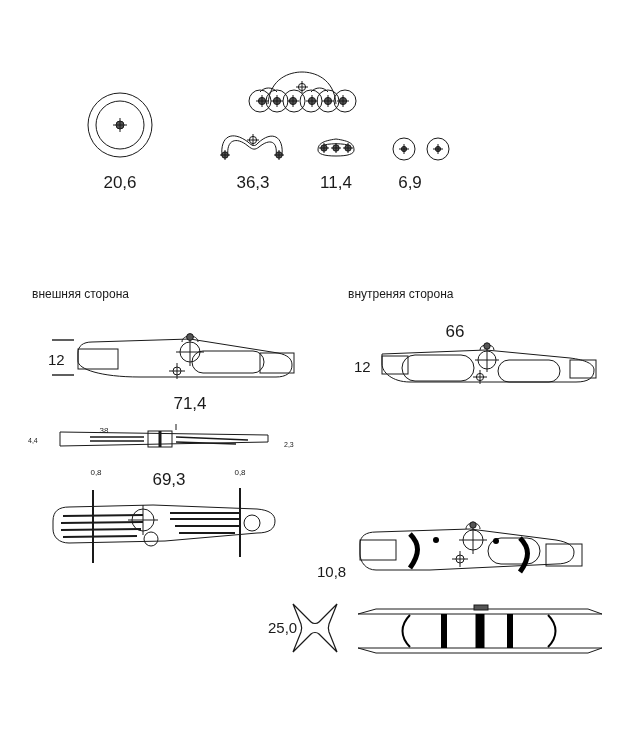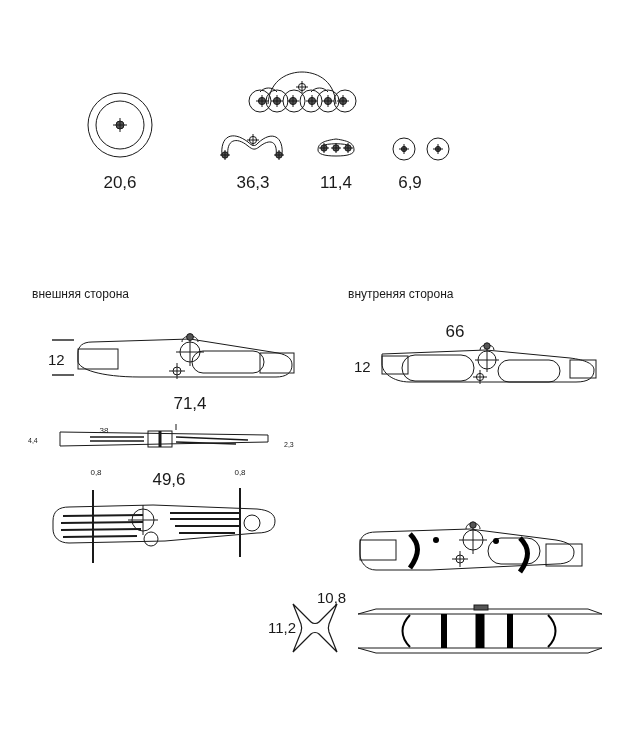--- a/index.html
+++ b/index.html
@@ -281,41 +281,41 @@
       <line x1="98" y1="20" x2="98" y2="50"></line>
 
       <circle cx="106" cy="54" r="7"></circle>
 
       <circle cx="207" cy="38" r="8"></circle>
     </g>
   </svg>
 
   <div class="lbl lbl-sm ctr" style="left:96px;top:469px;">0,8</div>
   <div class="lbl lbl-sm ctr" style="left:240px;top:469px;">0,8</div>
-  <div class="lbl lbl-lg ctr" style="left:169px;top:471px;">49,6</div>
+  <div class="lbl lbl-lg ctr" style="left:169px;top:471px;">69,3</div>
 
   <svg width="60" height="60" viewBox="0 0 60 60" style="position:absolute;left:285px;top:598px;">
     <g fill="none" stroke="#1a1a1a" stroke-width="1.2">
       <path d="M 8 6
                L 26 24
                C 28 26 32 26 34 24
                L 52 6
                L 44 26
                C 43 29 43 31 44 34
                L 52 54
                L 34 36
                C 32 34 28 34 26 36
                L 8 54
                L 16 34
                C 17 31 17 29 16 26 Z"></path>
     </g>
   </svg>
 
-  <div class="lbl lbl-md" style="left:297px;top:590px;">10,8</div>
-  <div class="lbl lbl-md" style="left:248px;top:620px;">11,2</div>
+  <div class="lbl lbl-md" style="left:297px;top:564px;">10,8</div>
+  <div class="lbl lbl-md" style="left:248px;top:620px;">25,0</div>
 
   <svg width="280" height="80" viewBox="0 0 280 80" style="position:absolute;left:340px;top:510px;">
     <g fill="none" stroke="#1a1a1a" stroke-width="1">
       <path d="M 20 34
                C 20 26 26 22 36 22
                L 130 19
                L 216 30
                C 228 32 234 36 234 42
                C 234 50 228 54 216 54
                L 90 60

